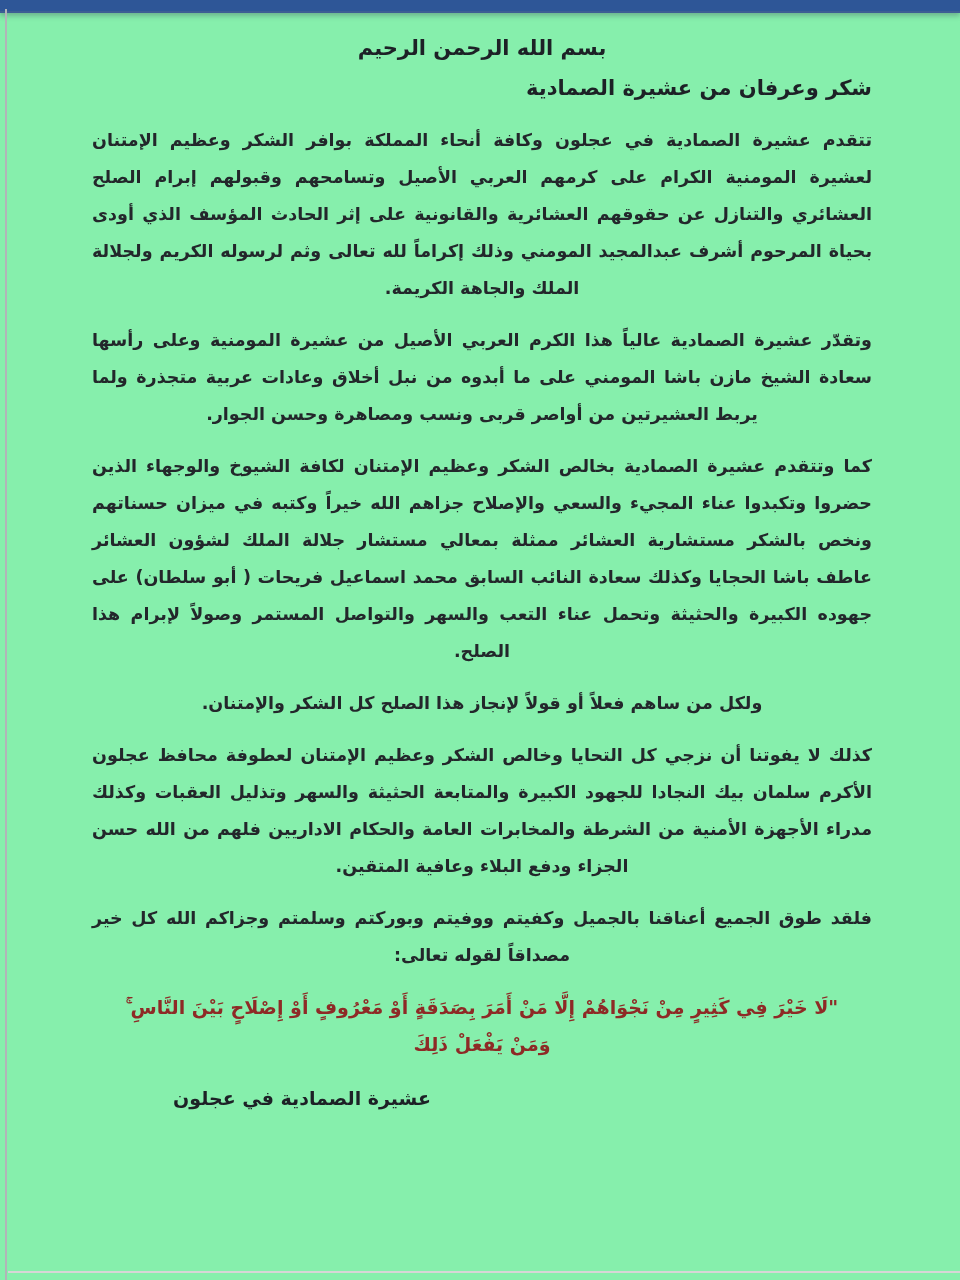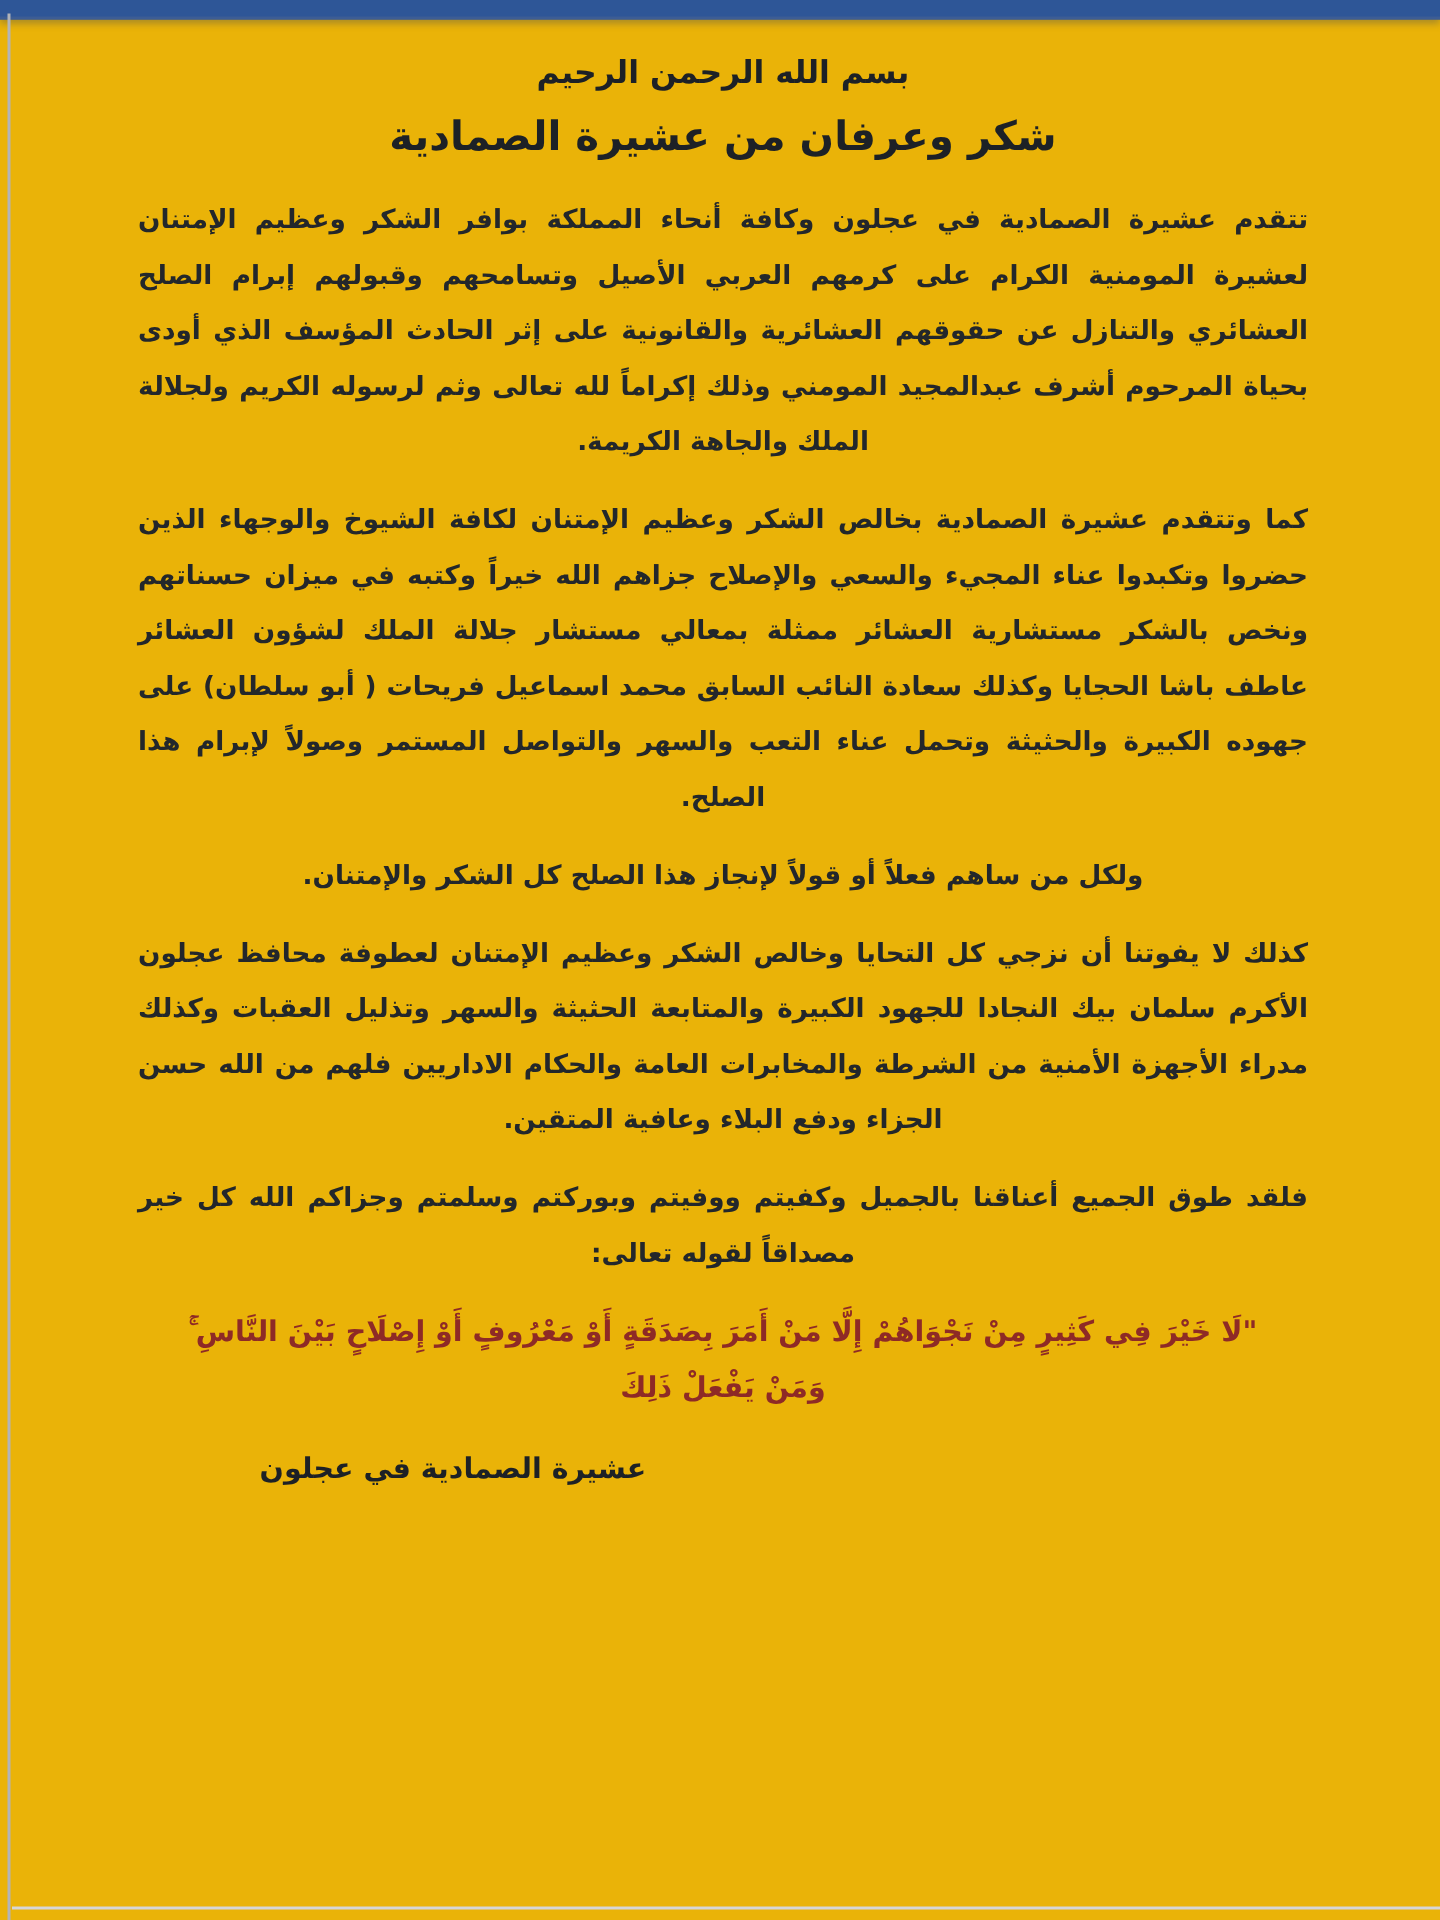--- a/index.html
+++ b/index.html
@@ -4,21 +4,21 @@
 <style>
   html, body {
     margin: 0;
     padding: 0;
     background: #ffffff;
   }
   .page {
     position: relative;
     width: 960px;
     height: 1280px;
-    background: #eab308;
+    background: #86efac;
     overflow: hidden;
     font-family: "DejaVu Sans", sans-serif;
   }
   .top-bar {
     position: absolute;
     top: 0; left: 0;
     width: 100%;
     height: 11px;
     background: #2e5697;
     border-bottom: 2px solid #3d5d94;
@@ -50,22 +50,22 @@
   }
   h1.basmala {
     margin: 0 0 16px 0;
     text-align: center;
     font-size: 21px;
     font-weight: 700;
     color: #1d2126;
   }
   h2.doc-title {
     margin: 0 0 22px 0;
-    text-align: center;
-    font-size: 27px;
+    text-align: right;
+    font-size: 21px;
     font-weight: 700;
     color: #1d2126;
   }
   p.body-par {
     margin: 0 0 15px 0;
     font-size: 17.5px;
     font-weight: 700;
     line-height: 37px;
     text-align: justify;
     text-align-last: center;
@@ -97,20 +97,21 @@
 <div class="page">
   <div class="top-bar"></div>
   <div class="left-line"></div>
   <div class="bottom-line"></div>
 
   <div class="content">
     <h1 class="basmala">بسم الله الرحمن الرحيم</h1>
     <h2 class="doc-title">شكر وعرفان من عشيرة الصمادية</h2>
 
     <p class="body-par">تتقدم عشيرة الصمادية في عجلون وكافة أنحاء المملكة بوافر الشكر وعظيم الإمتنان لعشيرة المومنية الكرام على كرمهم العربي الأصيل وتسامحهم وقبولهم إبرام الصلح العشائري والتنازل عن حقوقهم العشائرية والقانونية على إثر الحادث المؤسف الذي أودى بحياة المرحوم أشرف عبدالمجيد المومني وذلك إكراماً لله تعالى وثم لرسوله الكريم ولجلالة الملك والجاهة الكريمة.</p>
+    <p class="body-par">وتقدّر عشيرة الصمادية عالياً هذا الكرم العربي الأصيل من عشيرة المومنية وعلى رأسها سعادة الشيخ مازن باشا المومني على ما أبدوه من نبل أخلاق وعادات عربية متجذرة ولما يربط العشيرتين من أواصر قربى ونسب ومصاهرة وحسن الجوار.</p>
     <p class="body-par">كما وتتقدم عشيرة الصمادية بخالص الشكر وعظيم الإمتنان لكافة الشيوخ والوجهاء الذين حضروا وتكبدوا عناء المجيء والسعي والإصلاح جزاهم الله خيراً وكتبه في ميزان حسناتهم ونخص بالشكر مستشارية العشائر ممثلة بمعالي مستشار جلالة الملك لشؤون العشائر عاطف باشا الحجايا وكذلك سعادة النائب السابق محمد اسماعيل فريحات ( أبو سلطان) على جهوده الكبيرة والحثيثة وتحمل عناء التعب والسهر والتواصل المستمر وصولاً لإبرام هذا الصلح.</p>
     <p class="body-par">ولكل من ساهم فعلاً أو قولاً لإنجاز هذا الصلح كل الشكر والإمتنان.</p>
     <p class="body-par">كذلك لا يفوتنا أن نزجي كل التحايا وخالص الشكر وعظيم الإمتنان لعطوفة محافظ عجلون الأكرم سلمان بيك النجادا للجهود الكبيرة والمتابعة الحثيثة والسهر وتذليل العقبات وكذلك مدراء الأجهزة الأمنية من الشرطة والمخابرات العامة والحكام الاداريين فلهم من الله حسن الجزاء ودفع البلاء وعافية المتقين.</p>
     <p class="body-par">فلقد طوق الجميع أعناقنا بالجميل وكفيتم ووفيتم وبوركتم وسلمتم وجزاكم الله كل خير مصداقاً لقوله تعالى:</p>
 
     <div class="verse">
       <div>"لَا خَيْرَ فِي كَثِيرٍ مِنْ نَجْوَاهُمْ إِلَّا مَنْ أَمَرَ بِصَدَقَةٍ أَوْ مَعْرُوفٍ أَوْ إِصْلَاحٍ بَيْنَ النَّاسِ ۚ وَمَنْ يَفْعَلْ ذَلِكَ</div>
     </div>
 
     <div class="signature">

